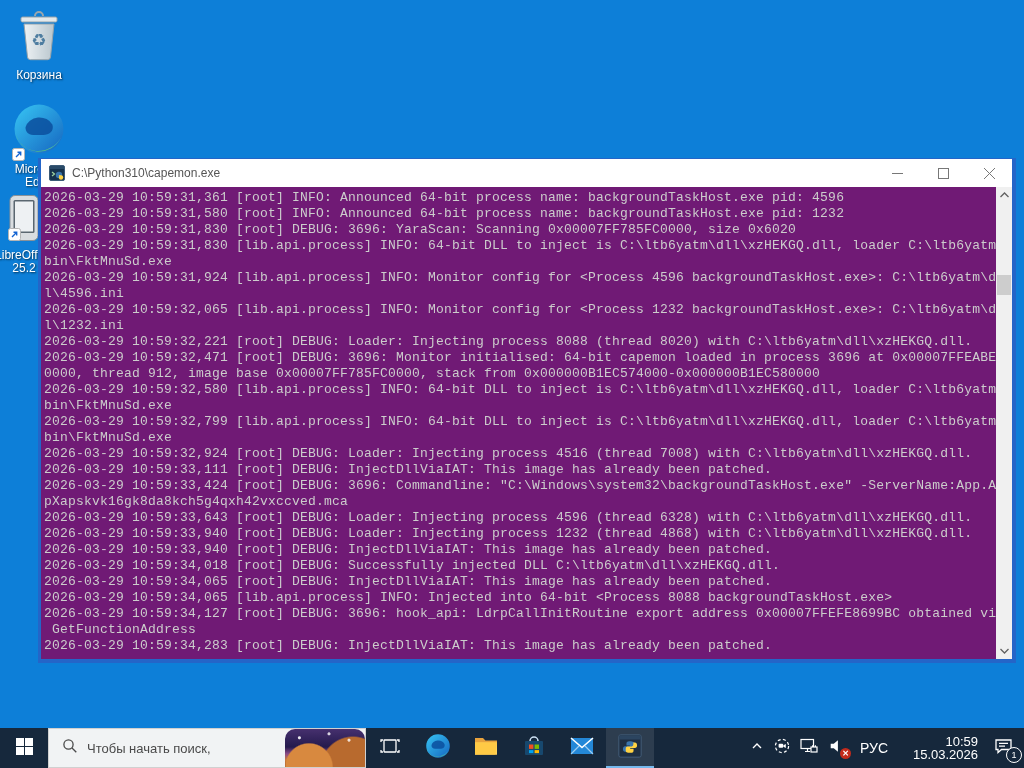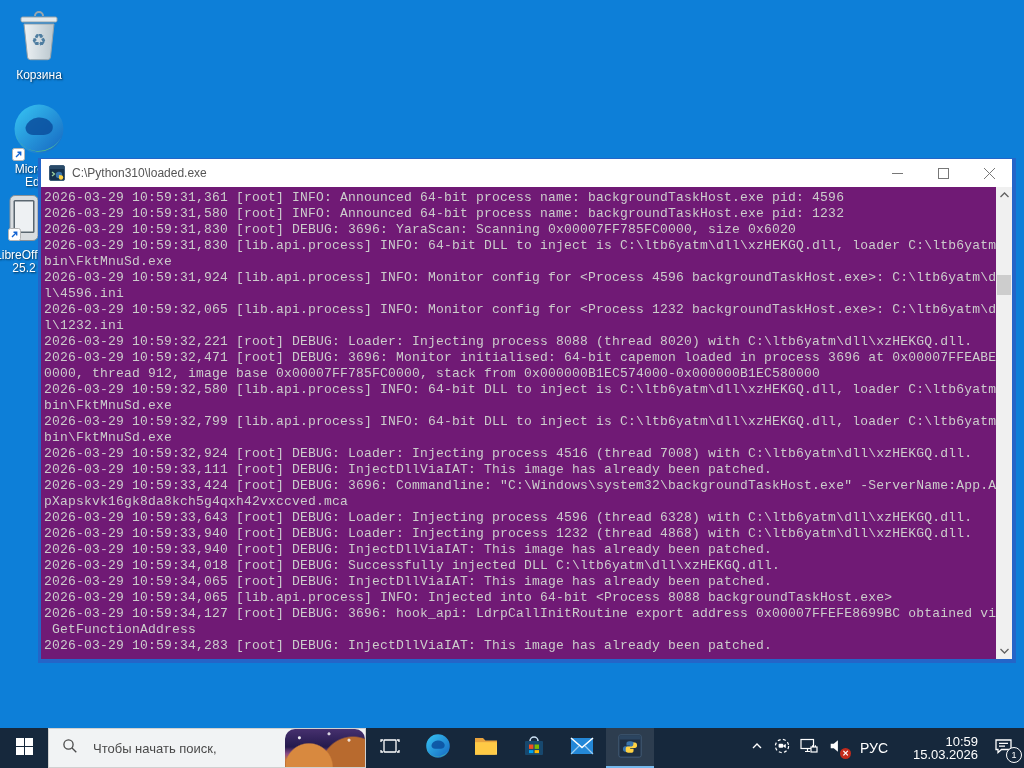--- a/index.html
+++ b/index.html
@@ -31,21 +31,21 @@
   .sb-arrow{position:absolute;left:0;width:16px;height:16px;display:flex;align-items:center;justify-content:center;}
   .sb-up{top:0;} .sb-down{bottom:0;}
   .sb-thumb{position:absolute;left:1px;width:14px;top:88px;height:20px;background:#cdcdcd;}
 
   
   .taskbar{position:absolute;left:0;bottom:0;width:1024px;height:40px;background:#16283c;
        display:flex;align-items:stretch;z-index:30;}
   .tb-btn{width:48px;display:flex;align-items:center;justify-content:center;position:relative;}
   .tb-btn.active{background:rgba(255,255,255,.10);box-shadow:inset 0 -2px 0 #76b9ed;}
   .searchbox{width:318px;background:#f1f3f4;border:1px solid #d0d0d0;box-sizing:border-box;
-       display:flex;align-items:center;gap:15px;padding-left:13px;position:relative;overflow:hidden;}
+       display:flex;align-items:center;gap:9px;padding-left:13px;position:relative;overflow:hidden;}
   .searchbox .stext{font-size:13px;color:#4a4a4a;white-space:nowrap;}
   .search-img{position:absolute;right:0;top:0;width:80px;height:40px;
        background:
          radial-gradient(circle at 18% 22%, rgba(255,255,255,.9) 0 1px, transparent 2px),
          radial-gradient(circle at 55% 12%, rgba(255,255,255,.8) 0 1px, transparent 2px),
          radial-gradient(circle at 80% 28%, rgba(255,255,255,.8) 0 1px, transparent 2px),
          radial-gradient(circle at 30% 95%, #d8893f 0 34%, transparent 36%),
          radial-gradient(circle at 85% 100%, #b86a2e 0 40%, transparent 42%),
          linear-gradient(180deg,#46306e 0%,#241a4d 45%,#8a4a86 62%,#c97a3c 78%,#7d3c1c 100%);
        border-radius:10px 10px 0 0;}
@@ -137,21 +137,21 @@
       <span class="ticon">
         <svg width="16" height="16" viewBox="0 0 16 16">
           <rect x="0.5" y="0.5" width="15" height="15" rx="1.5" fill="#16324d" stroke="#3b5a77"></rect>
           <rect x="1" y="1" width="14" height="3" fill="#2a4a68"></rect>
           <path d="M3 7 l2.5 2 L3 11" stroke="#9fd49f" stroke-width="1.2" fill="none"></path>
           <circle cx="10" cy="10" r="3.2" fill="#3a76ad"></circle>
           <path d="M10 10 a3.2 3.2 0 0 0 3.2 3.2 l0.6 -2 z" fill="#ffd343"></path>
           <circle cx="12" cy="12.5" r="2.2" fill="#ffd343"></circle>
         </svg>
       </span>
-      <span class="ttext">C:\Python310\loaded.exe</span>
+      <span class="ttext">C:\Python310\capemon.exe</span>
       <div class="tb-controls">
         <span class="tb-ctl">
           <svg width="11" height="11" viewBox="0 0 11 11">
               <line x1="0" y1="5.5" x2="11" y2="5.5" stroke="#777" stroke-width="1"></line>
             </svg>
         </span>
         <span class="tb-ctl">
           <svg width="11" height="11" viewBox="0 0 11 11">
               <rect x="0.5" y="0.5" width="10" height="10" fill="none" stroke="#777" stroke-width="1"></rect>
             </svg>

